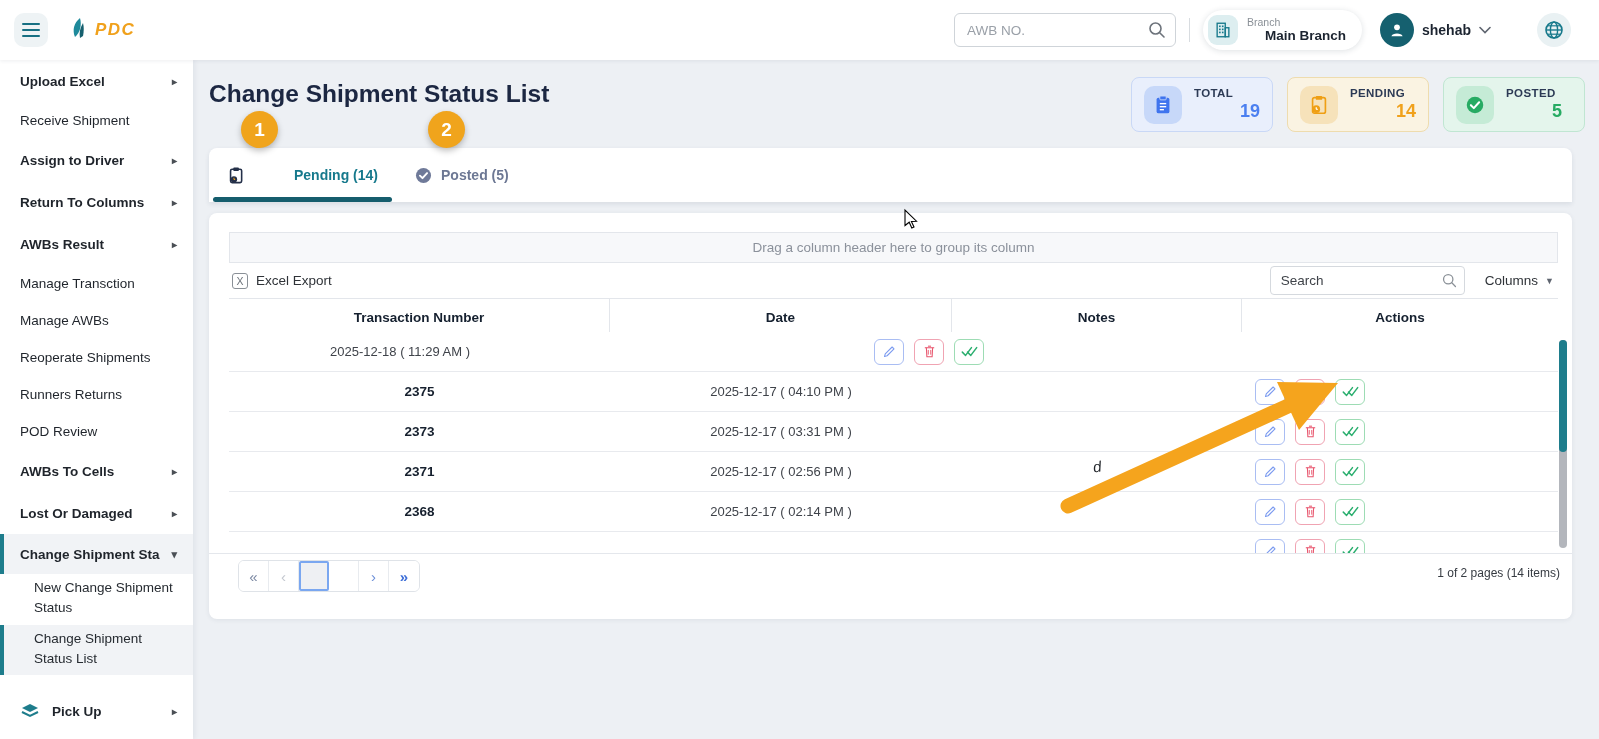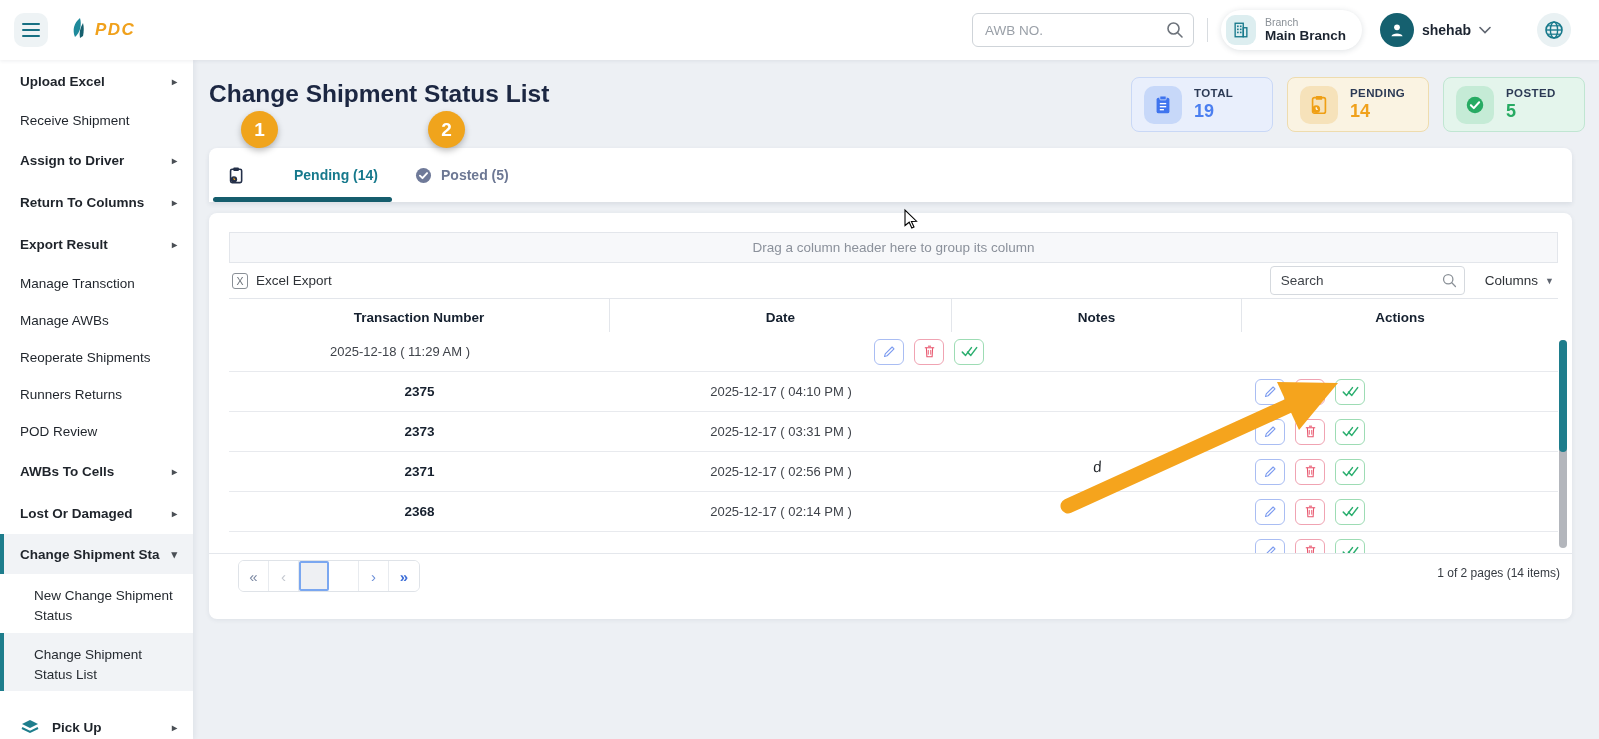--- a/index.html
+++ b/index.html
@@ -19,53 +19,53 @@
   .awb-box input { width:100%; height:100%; border:1px solid #cfd4d9; border-radius:6px; padding:0 34px 0 12px;
                    font-size:13.5px; color:#3d4349; outline:none; font-family:inherit; }
   .awb-box input::placeholder { color:#9aa0a8; }
   .awb-search-ic { position:absolute; right:9px; top:7px; }
   .top-divider { width:1px; height:24px; background:#d8dce0; margin:0 13px; }
   .branch-pill { display:flex; align-items:center; gap:9px; background:#fff; border-radius:20px; height:40px;
                  padding:3px 16px 3px 5px; box-shadow:0 1px 6px rgba(20,40,60,.14); cursor:pointer; }
   .branch-ic-wrap { width:30px; height:30px; border-radius:9px; background:#ddeef0; display:flex; align-items:center; justify-content:center; }
   .branch-texts { display:flex; flex-direction:column; line-height:1.15; }
   .branch-label { font-size:10.5px; color:#8a9097; }
-  .branch-name { font-size:13.5px; font-weight:700; color:#1c2430; }
+  .branch-name { font-size:13.5px; font-weight:700; color:#1c2430;margin-left:18px; }
   .user-wrap { display:flex; align-items:center; gap:8px; margin-left:18px; cursor:pointer; }
   .avatar { width:34px; height:34px; border-radius:50%; background:#15606f; display:flex; align-items:center; justify-content:center; }
   .user-name { font-size:14px; font-weight:700; color:#1c2430; }
   .globe-btn { width:34px; height:34px; border-radius:50%; border:none; background:#e9f1f3; margin-left:46px; margin-right:28px;
                display:flex; align-items:center; justify-content:center; cursor:pointer; }
 
   
   .sidebar { position:absolute; left:0; top:60px; width:193px; height:679px; background:#ffffff;
              box-shadow:2px 0 5px rgba(20,40,60,.06); z-index:30; overflow:hidden; }
   .side-item { display:flex; align-items:center; height:37px; padding:0 16px 0 20px; font-size:13.5px; color:#1f242b; cursor:pointer; }
   .side-item.submenu, .side-item.expanded { font-weight:700; height:42px; }
   .side-item .caret-r { margin-left:auto; font-size:10px; color:#4a4f55; }
   .side-item .caret-d { margin-left:auto; font-size:11px; color:#4a4f55; }
   .side-item.expanded { background:#f1f3f6; border-left:4px solid #1e7d8c; padding-left:16px; height:40px; white-space:nowrap; overflow:hidden; }
-  .sub-item { display:flex; align-items:flex-start; min-height:44px; padding:12px 14px 6px 34px; font-size:13.5px;
+  .sub-item { display:flex; align-items:flex-start; min-height:44px; padding:4px 14px 6px 34px; font-size:13.5px;
               color:#262b31; line-height:1.5; cursor:pointer; }
   .sub-item:first-of-type { margin-top:14px; }
   .sub-item.active { background:#f1f3f6; border-left:4px solid #1e7d8c; padding-left:30px; }
   .side-bottom { display:flex; align-items:center; gap:12px; margin-top:16px; padding:0 16px 0 20px; height:40px;
                  font-size:13.5px; font-weight:700; color:#1f242b; cursor:pointer; }
   .side-bottom .caret-r { margin-left:auto; font-size:10px; color:#4a4f55; }
 
   
   .main { position:absolute; left:193px; top:60px; width:1406px; height:679px; }
   .page-title { position:absolute; left:16px; top:20px; font-size:24.5px; font-weight:700; color:#1c2742; }
 
   .stats { position:absolute; top:17px; right:14px; display:flex; gap:14px; }
   .stat-card { width:142px; height:55px; border-radius:8px; display:flex; align-items:center; gap:12px; padding:4px 12px; border:1px solid; }
   .stat-ic { width:38px; height:38px; border-radius:10px; display:flex; align-items:center; justify-content:center; }
   .stat-texts { display:flex; flex-direction:column; line-height:1.25; }
   .stat-label { font-size:11.5px; font-weight:700; color:#2c3a55; letter-spacing:.4px; }
-  .stat-value { font-size:18px; font-weight:700; }
+  .stat-value { font-size:18px; font-weight:700;margin-left:46px; }
   .stat-total { background:#e9effc; border-color:#c9d8f6; }
   .stat-total .stat-ic { background:#c7d8f9; }
   .stat-total .stat-value { color:#4b7ff0; }
   .stat-pending { background:#faf3e2; border-color:#eedcae; }
   .stat-pending .stat-ic { background:#f6e2ba; }
   .stat-pending .stat-value { color:#f0a11c; }
   .stat-posted { background:#e4f5ec; border-color:#c0e6d2; }
   .stat-posted .stat-ic { background:#c5ebd6; }
   .stat-posted .stat-value { color:#27ab63; }
 
@@ -222,21 +222,21 @@
       <span>Assign to Driver</span>
       <span class="caret-r">▸</span>
 
     </div>
     <div class="side-item submenu">
       <span>Return To Columns</span>
       <span class="caret-r">▸</span>
 
     </div>
     <div class="side-item submenu">
-      <span>Export Result</span>
+      <span>AWBs Result</span>
       <span class="caret-r">▸</span>
 
     </div>
     <div class="side-item">
       <span>Manage Transction</span>
 
     </div>
     <div class="side-item">
       <span>Manage AWBs</span>
 

